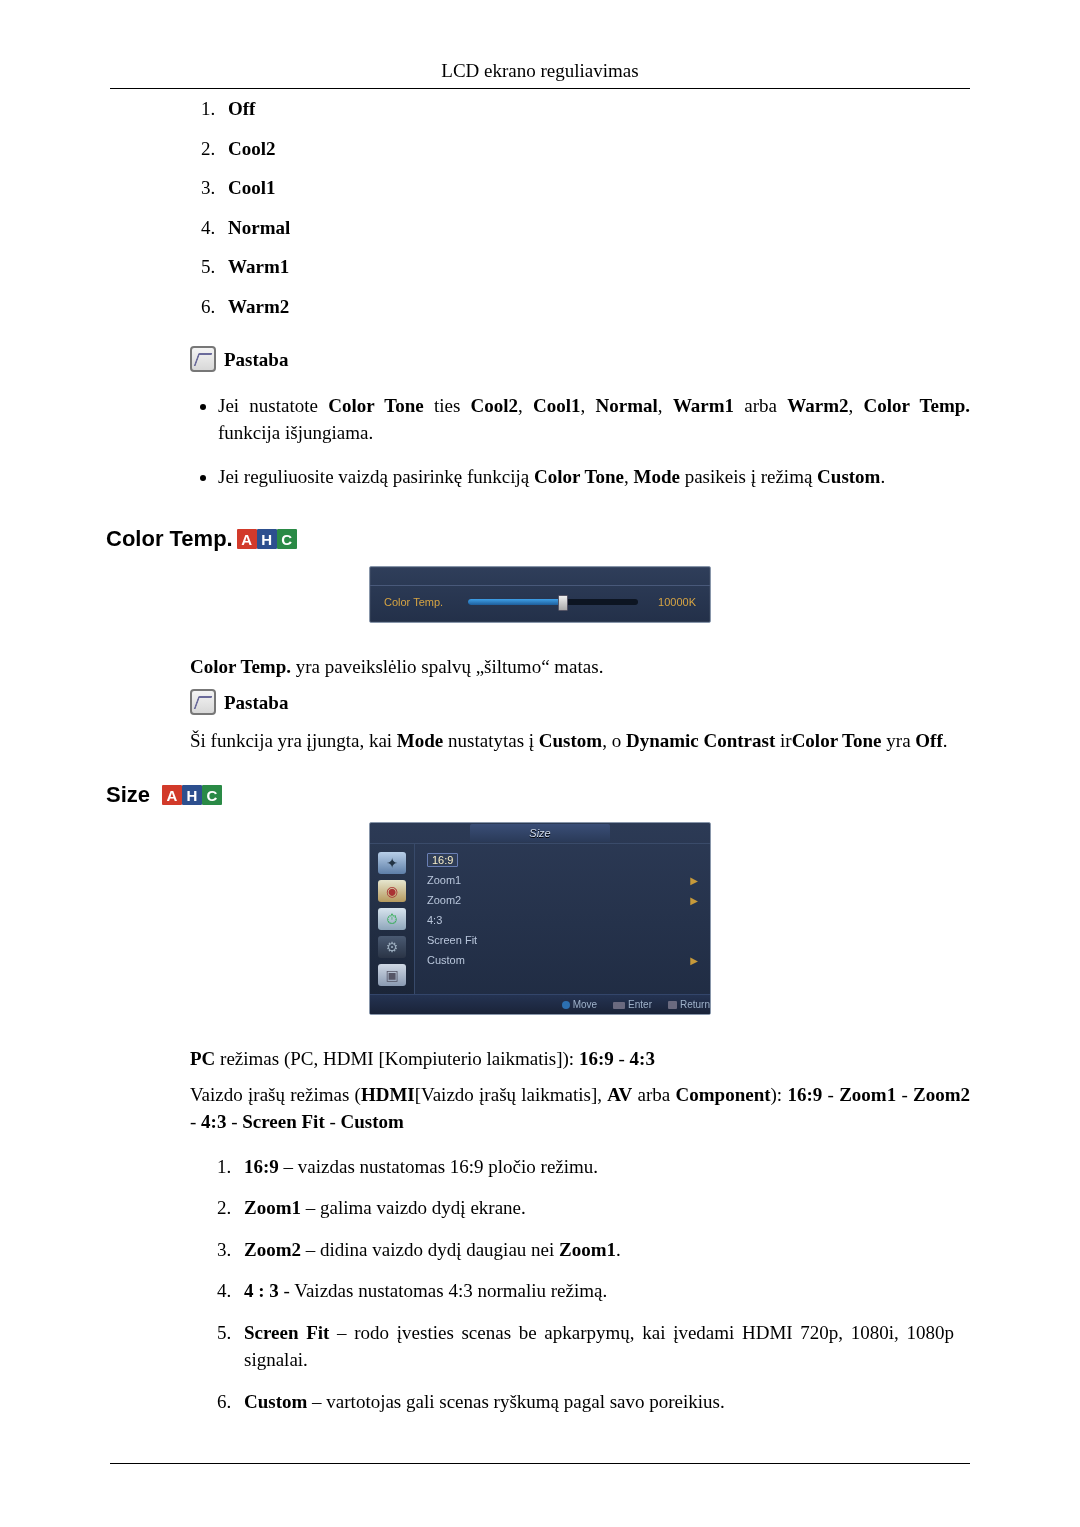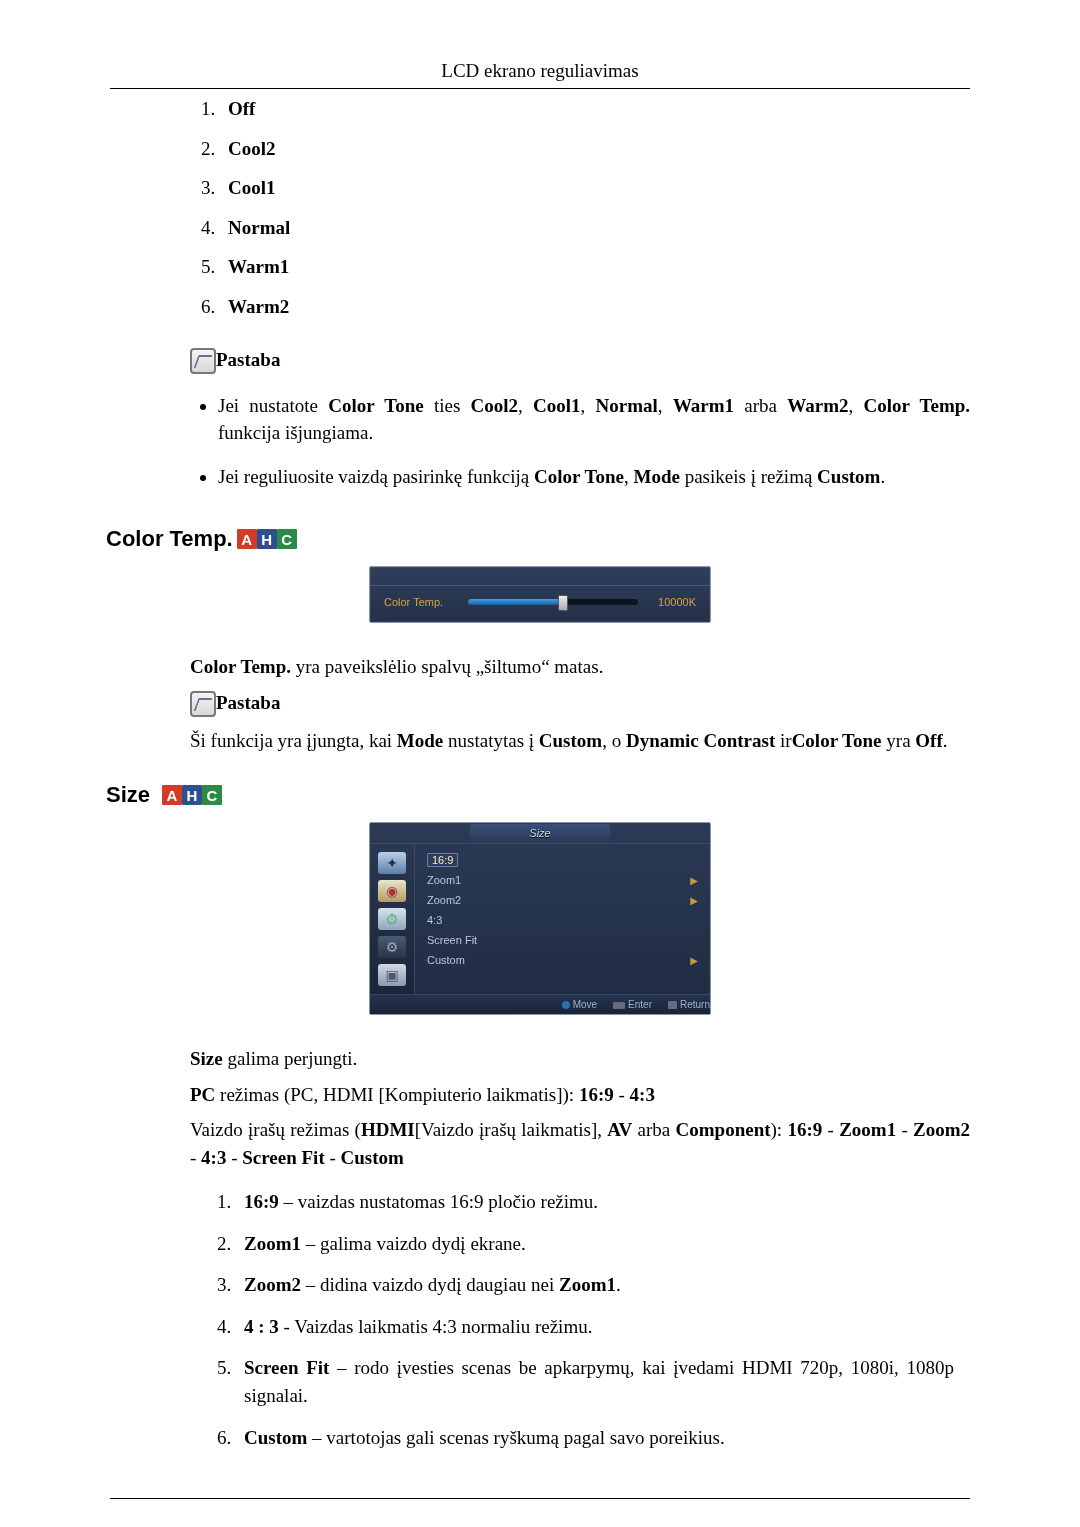--- a/index.html
+++ b/index.html
@@ -36,21 +36,21 @@
   }
   ol.tone-list li {
     padding: 6px 0 6px 8px;
     font-weight: bold;
   }
   ol.tone-list li::marker {
     font-weight: normal;
   }
   .note-row {
     display: flex;
-    align-items: flex-end;
+    gap: 8px;
     margin: 10px 0 10px 0;
   }
   .note-icon {
     width: 26px;
     height: 26px;
     border: 2px solid #777;
     border-radius: 4px;
     box-sizing: border-box;
     position: relative;
     background: linear-gradient(#f4f4f4,#d8d8d8);
@@ -393,41 +393,38 @@
     </div>
     <div class="osd-footer">
       <span class="f-move">Move</span>
       <span class="f-enter">Enter</span>
       <span class="f-return">Return</span>
     </div>
   </div>
 
   <div class="content-block">
     <p>
-      <span class="bold">Size</span><span> galima perjungti.</span>
-    </p>
-    <p>
       <span class="bold">PC</span><span> režimas (PC, HDMI [Kompiuterio laikmatis]): </span><span class="bold">16:9</span><span> - </span><span class="bold">4:3</span>
     </p>
     <p>
       <span>Vaizdo įrašų režimas (</span><span class="bold">HDMI</span><span>[Vaizdo įrašų laikmatis], </span><span class="bold">AV</span><span> arba </span><span class="bold">Component</span><span>): </span><span class="bold">16:9</span><span> - </span><span class="bold">Zoom1</span><span> - </span><span class="bold">Zoom2</span><span> - </span><span class="bold">4:3</span><span> - </span><span class="bold">Screen Fit</span><span> - </span><span class="bold">Custom</span>
     </p>
 
     <ol class="size-list">
       <li>
         <span class="item-name">16:9</span><span> – vaizdas nustatomas 16:9 pločio režimu.</span>
       </li>
       <li>
         <span class="item-name">Zoom1</span><span> – galima vaizdo dydį ekrane.</span>
       </li>
       <li>
         <span class="item-name">Zoom2</span><span> – didina vaizdo dydį daugiau nei </span><span class="bold">Zoom1</span><span>.</span>
       </li>
       <li>
-        <span class="item-name">4 : 3</span><span> - Vaizdas laikmatis 4:3 normaliu režimu.</span>
+        <span class="item-name">4 : 3</span><span> - Vaizdas nustatomas 4:3 normaliu režimą.</span>
       </li>
       <li>
         <span class="item-name">Screen Fit</span><span> – rodo įvesties scenas be apkarpymų, kai įvedami HDMI 720p, 1080i, 1080p signalai.</span>
       </li>
       <li>
         <span class="item-name">Custom</span><span> – vartotojas gali scenas ryškumą pagal savo poreikius.</span>
       </li>
     </ol>
   </div>
 

